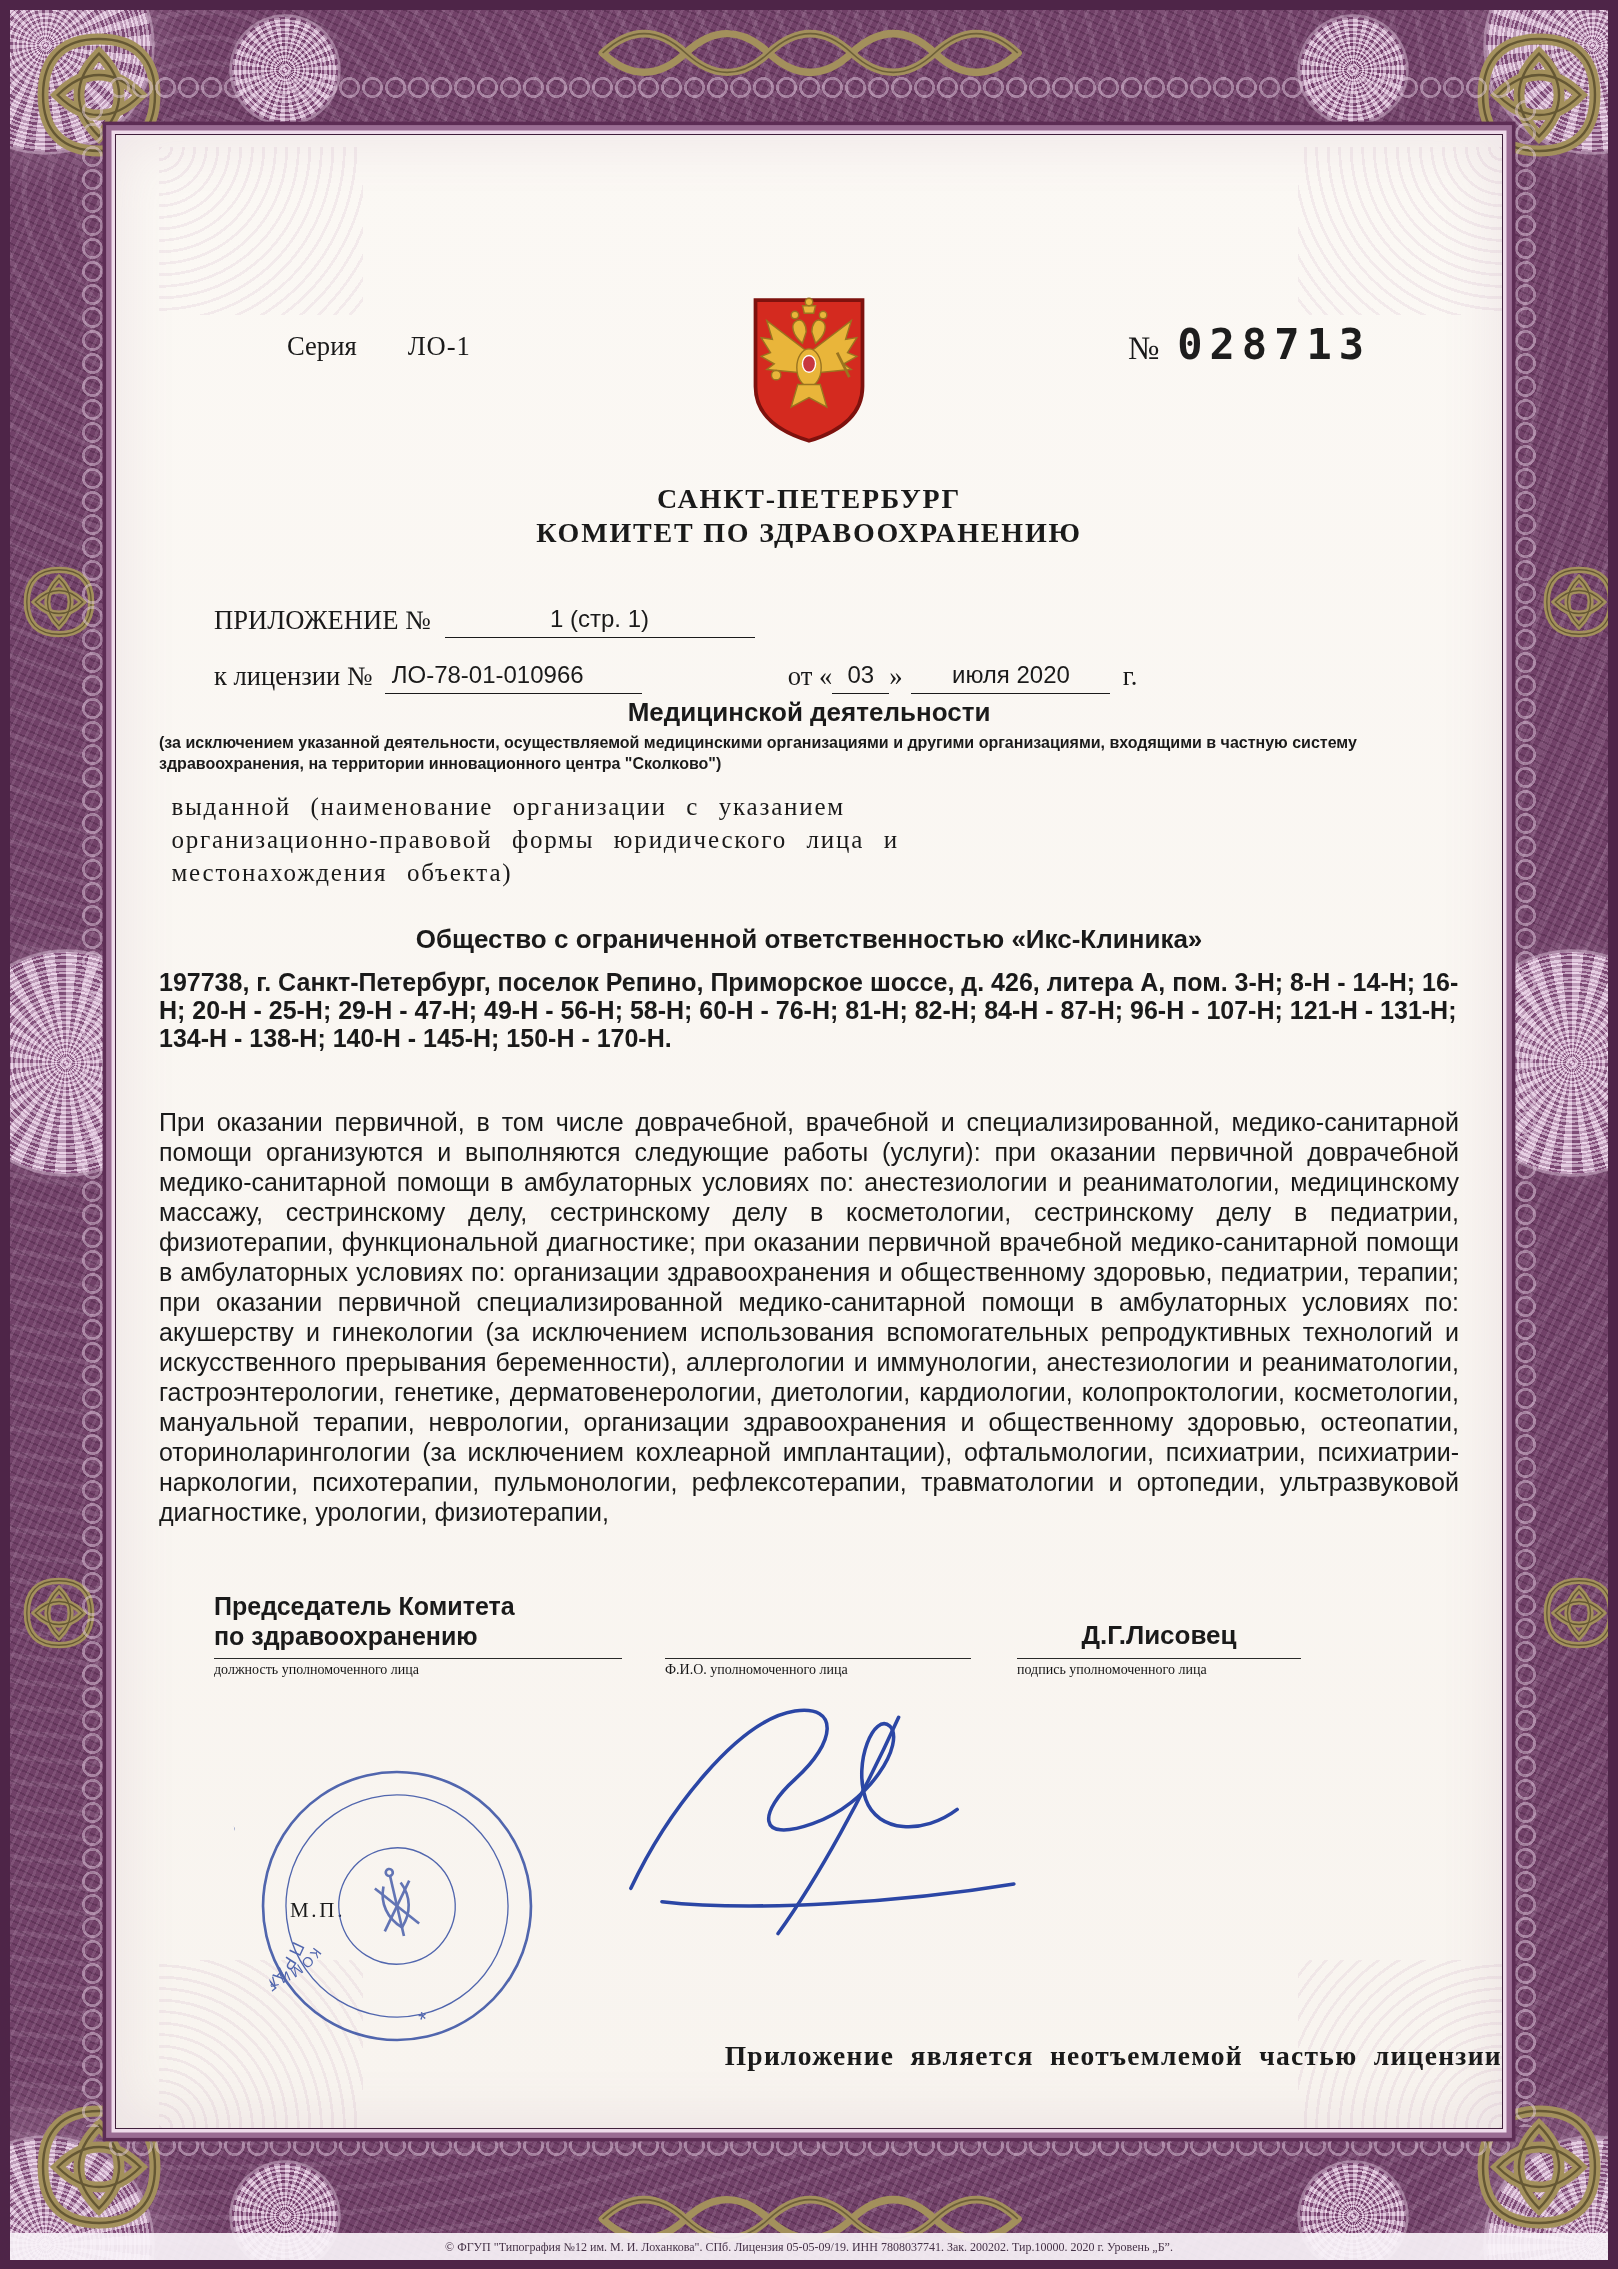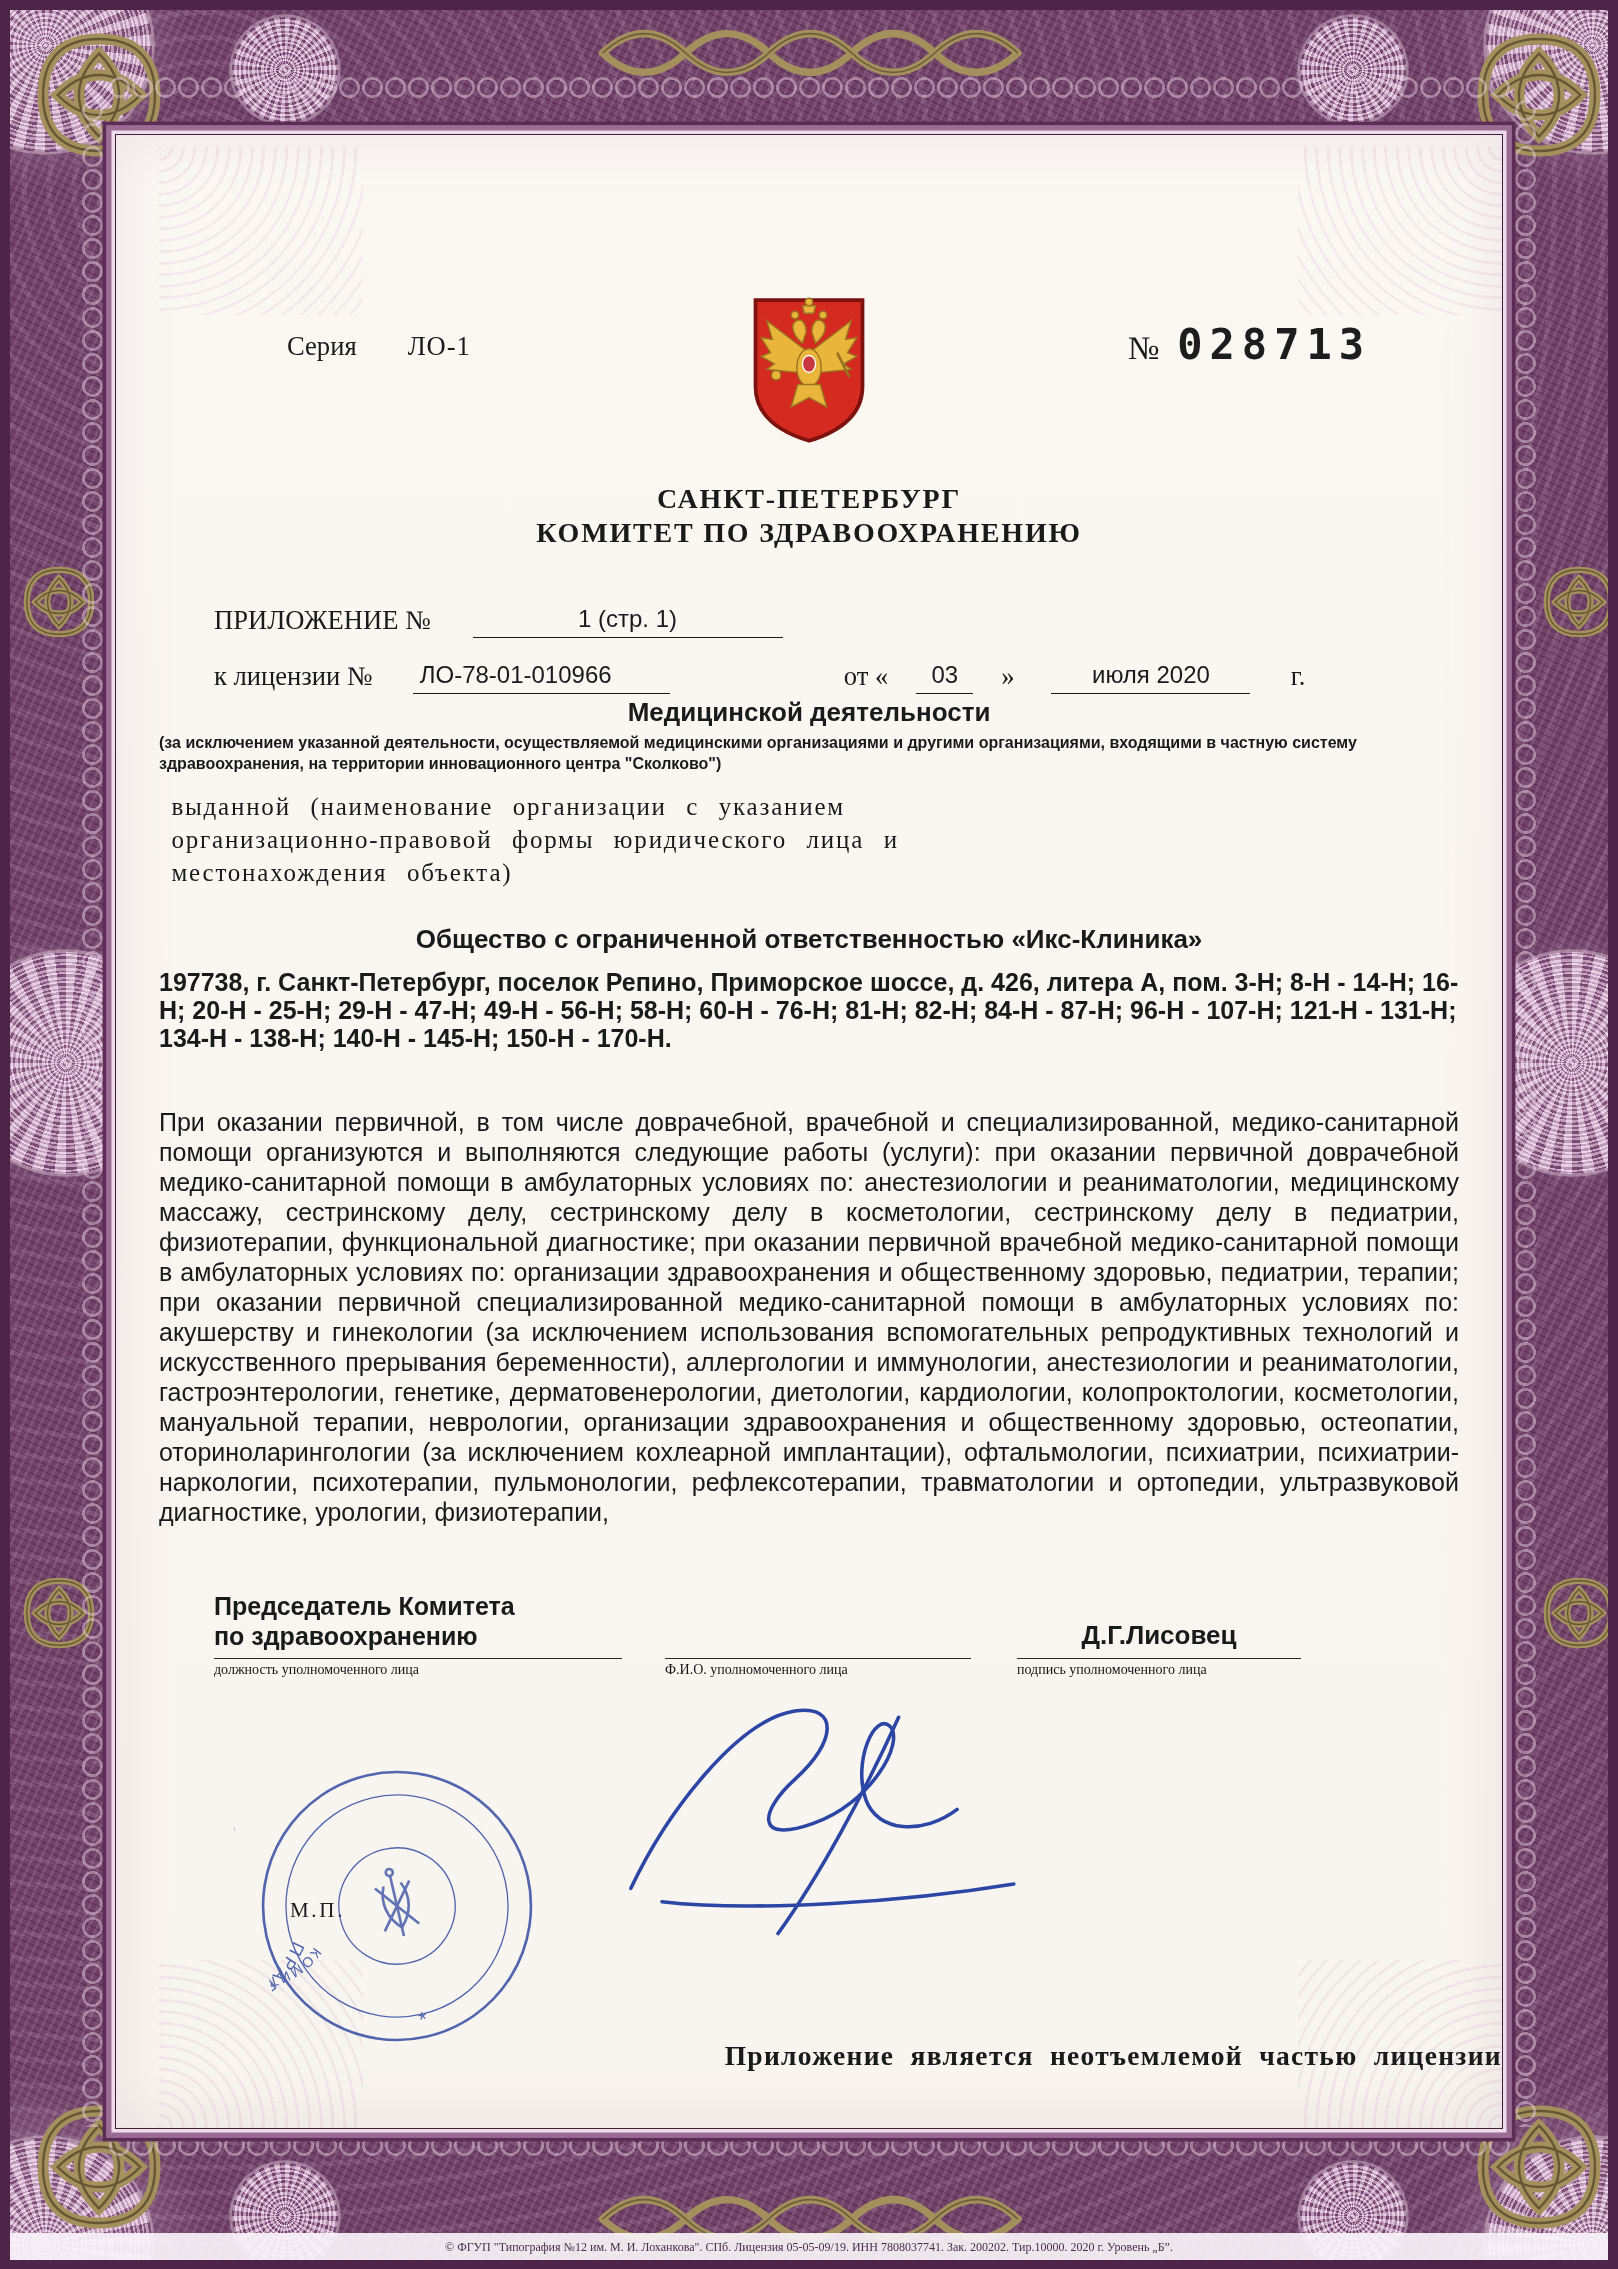--- a/index.html
+++ b/index.html
@@ -66,21 +66,21 @@
   .series-value { letter-spacing:0.9px; }
   .emblem-svg { width:122px; height:179px; margin-top:82px; }
   .number-group { justify-self:end; margin-right:88px; padding-top:122px; display:flex; align-items:baseline; gap:17.7px; }
   .number-sign { font-family:"Liberation Serif",serif; font-size:33px; }
   .number-value { font-family:"DejaVu Sans Mono",monospace; font-size:42px; font-weight:600; letter-spacing:7px; color:#1d1d1d; }
 
   .authority { margin-top:23px; text-align:center; font-family:"Liberation Serif",serif;
     font-weight:bold; font-size:28px; letter-spacing:1.8px; line-height:34px; }
 
   
-  .fieldrow { display:flex; margin-left:55px;gap:28px; }
+  .fieldrow { display:flex; margin-left:55px; }
   .annex-row { margin-top:55px; }
   .license-row { margin-top:23px; }
   .lbl { font-family:"Liberation Serif",serif; font-size:26.6px; white-space:nowrap; padding-bottom:1.8px; }
   .blank { border-bottom:1.8px solid #1b1b1b; text-align:center; font-size:24px; padding:0 7px 3.5px; box-sizing:border-box; }
   .annex-blank { width:310px; margin-left:14px; }
   .license-blank { width:257px; margin-left:12.4px; text-align:left; }
   .from-lbl { margin-left:146px; }
   .day-blank { width:57px; }
   .month-blank { width:199px; margin-left:8.9px; }
   .year-lbl { margin-left:12.4px; }

